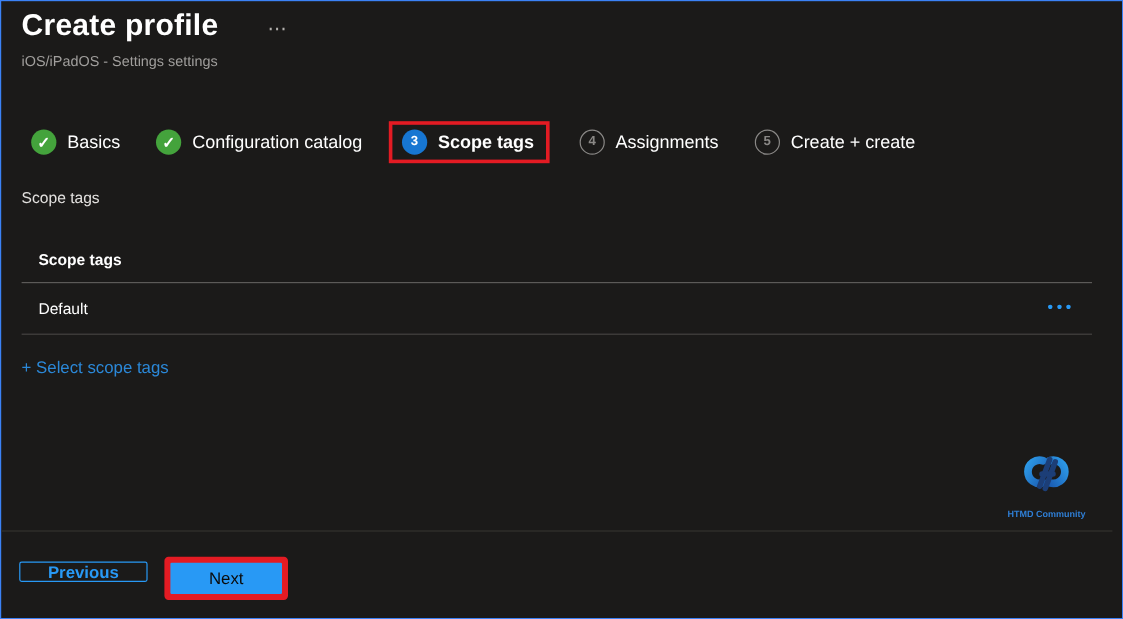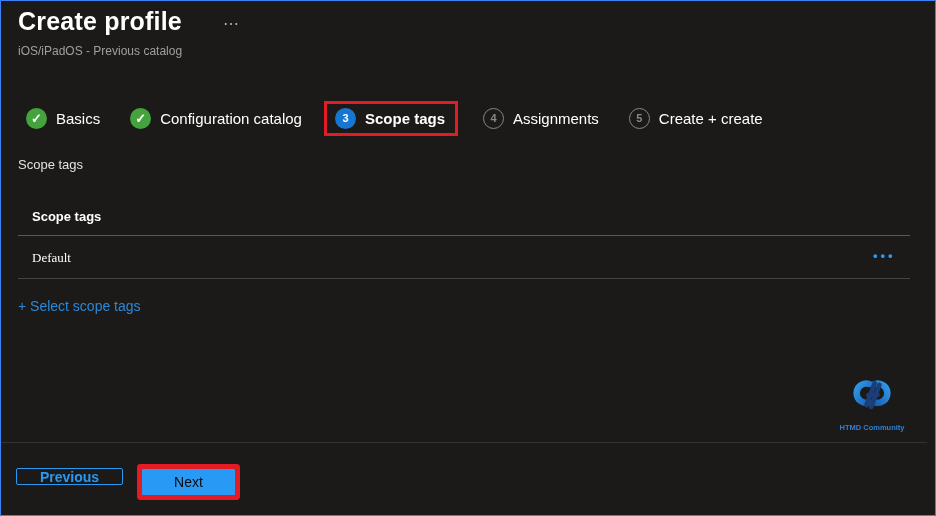--- a/index.html
+++ b/index.html
@@ -34,21 +34,21 @@
   .step.current .label { font-weight:bold; }
   .step.upcoming .badge { border:1px solid #8a8886; color:#8a8886; }
   .step.upcoming .label { color:#ffffff; }
   .step.current { border:3px solid #e31b23; padding:4px 10px 4px 8px; margin-left:22px !important; margin-right:-5px; }
   .step1 { margin-left:8px; }
 
   
   .section-label { left:17px; top:156px; font-size:13px; color:#e3e1df; }
   .tbl-header { left:31px; top:208px; font-size:13px; font-weight:bold; color:#ffffff; }
   .tbl-line-1 { left:17px; top:234px; width:892px; height:1px; background:#5c5a58; }
-  .row-value { left:31px; top:249px; font-size:13px; color:#ffffff;font-family:Liberation Serif, serif; }
+  .row-value { left:31px; top:249px; font-size:13px; color:#ffffff; }
   .row-menu { left:872px; top:247px; font-size:13px; font-weight:bold; color:#2899f5; letter-spacing:3px; cursor:pointer; }
   .tbl-line-2 { left:17px; top:277px; width:892px; height:1px; background:#454341; }
   .add-link { left:17px; top:297px; font-size:14px; color:#2b88d8; cursor:pointer; }
 
   
   .brand { left:838px; top:371px; width:66px; text-align:center; }
   .brand-name { display:block; margin-top:1px; font-size:7.5px; font-weight:bold; color:#2f7fd6; white-space:nowrap; }
 
   
   .footer-line { left:0; top:441px; width:926px; height:1px; background:#34322f; }
@@ -66,21 +66,21 @@
     font-family:"Liberation Sans", sans-serif; cursor:pointer;
   }
 </style>
 </head>
 <body>
 
 <div class="app">
 
   <div class="abs title">Create profile</div>
   <div class="abs title-menu">⋯</div>
-  <div class="abs subtitle">iOS/iPadOS - Previous catalog</div>
+  <div class="abs subtitle">iOS/iPadOS - Settings settings</div>
 
   <div class="abs steps">
     <div class="step step1 complete">
       <span class="badge">✓</span>
       <span class="label">Basics</span>
     </div>
     <div class="step complete">
       <span class="badge">✓</span>
       <span class="label">Configuration catalog</span>
     </div>

